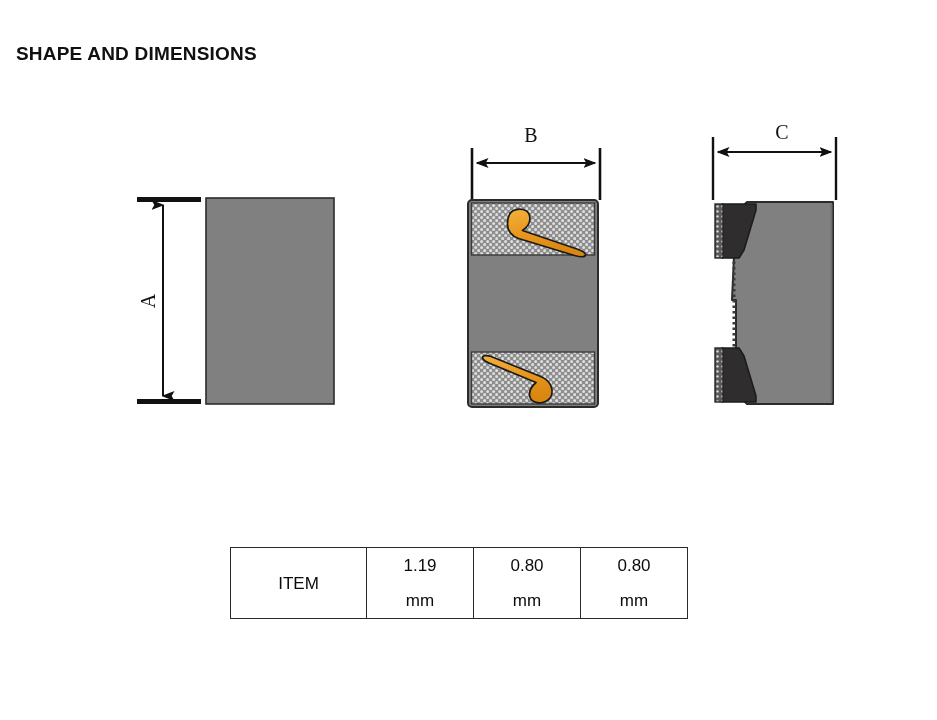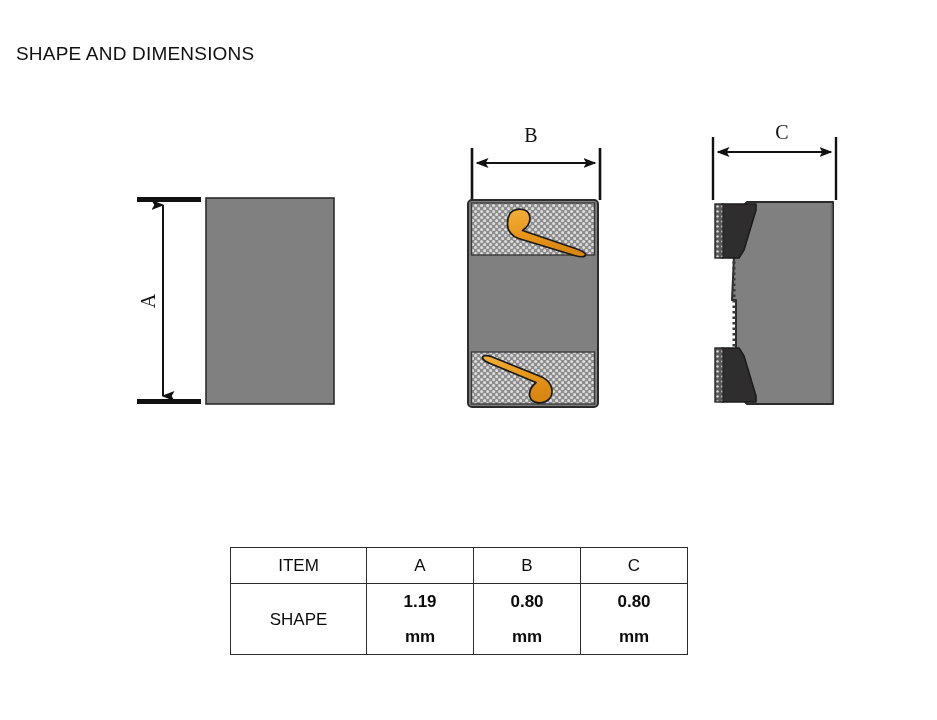--- a/index.html
+++ b/index.html
@@ -16,21 +16,21 @@
     font-family: "Liberation Sans", sans-serif;
     color: #000000;
   }
 
   
   #page-title {
     position: absolute;
     left: 16px;
     top: 43px;
     font-size: 19px;
-    font-weight: 400;
+    font-weight: 700;
     letter-spacing: .2px;
     color: #101010;
     white-space: nowrap;
   }
 
   
   #drawing-area {
     position: absolute;
     left: 0;
     top: 0;
@@ -77,21 +77,20 @@
   td.spec-value {
     height: 70px;
     line-height: 1.05;
     padding: 0;
   }
   td.spec-value .v-num,
   td.spec-value .v-unit {
     display: block;
     height: 35px;
     line-height: 35px;
-    font-weight: bold;
   }
 </style>
 </head>
 <body>
 
 <div id="page-title">SHAPE AND DIMENSIONS</div>
 
 <div id="drawing-area">
   <svg width="937" height="520" viewBox="0 0 937 520" xmlns="http://www.w3.org/2000/svg">
     <defs>
@@ -212,27 +211,21 @@
 <div id="spec-table-wrap">
   <table class="spec-table">
     <colgroup>
       <col class="c-item">
         <col class="c-val">
         <col class="c-val">
         <col class="c-val">
     </colgroup>
     <tbody>
       <tr>
-        <td>ITEM</td>
-        <td>A</td>
-        <td>B</td>
-        <td>C</td>
-      </tr>
-      <tr>
-        <td class="spec-cell">SHAPE</td>
+        <td class="spec-cell">ITEM</td>
         <td class="spec-value">
           <span class="v-num">1.19</span>
           <span class="v-unit">mm</span>
         </td>
         <td class="spec-value">
           <span class="v-num">0.80</span>
           <span class="v-unit">mm</span>
         </td>
         <td class="spec-value">
           <span class="v-num">0.80</span>

